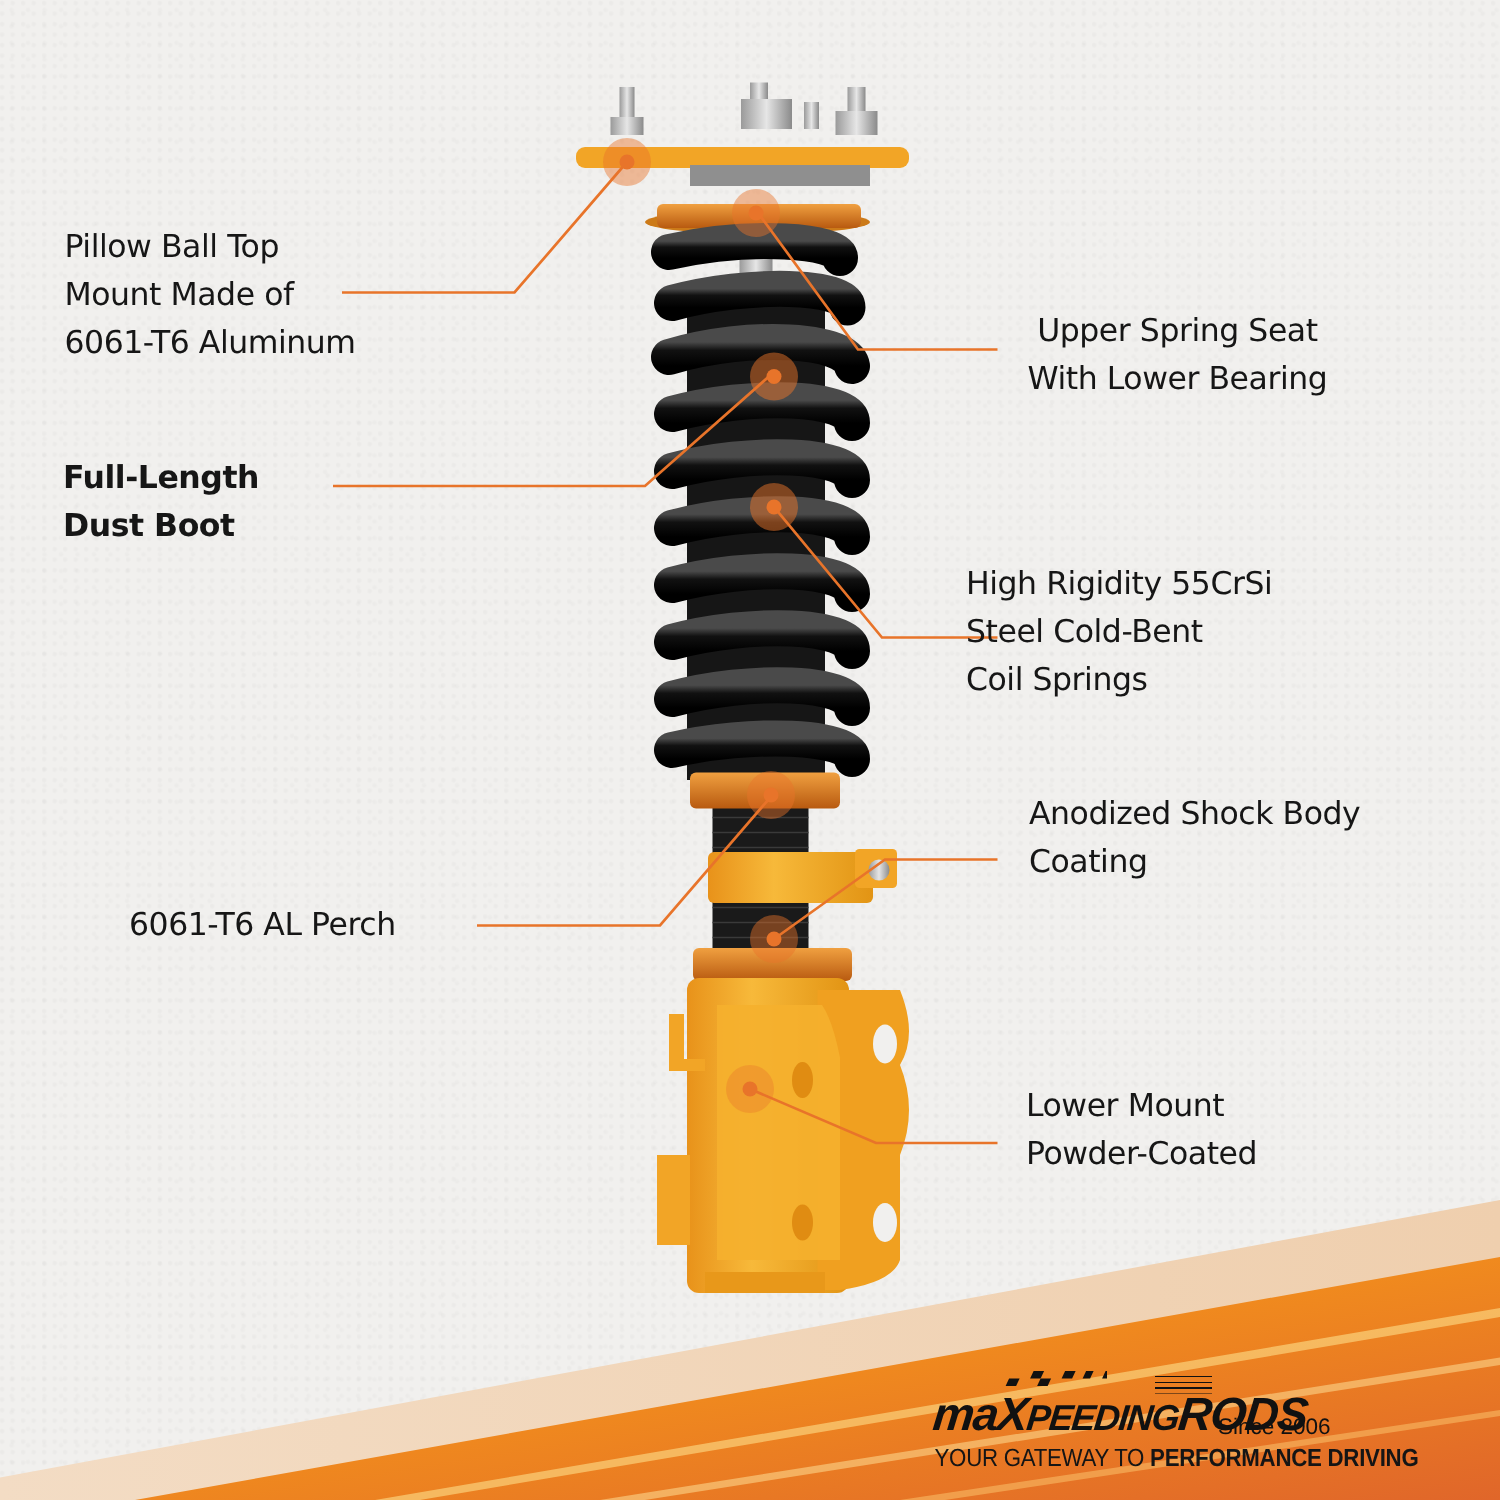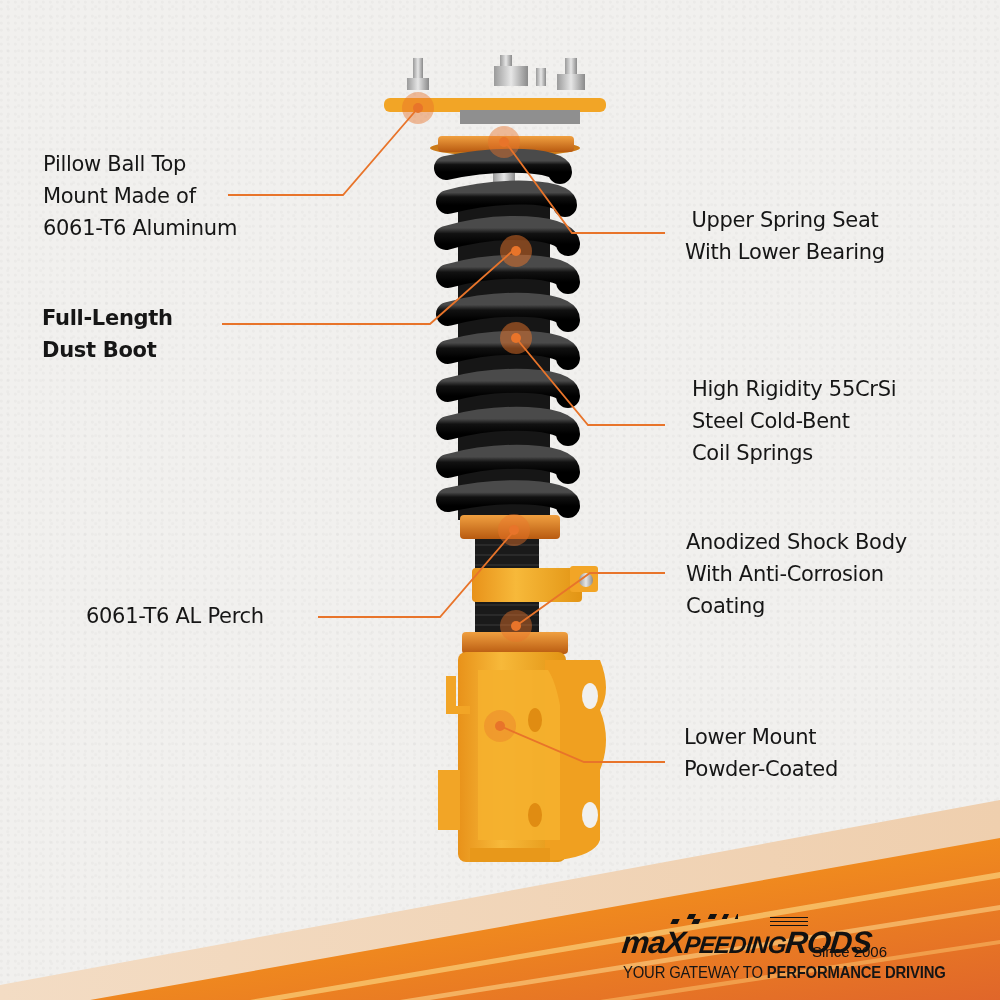--- a/index.html
+++ b/index.html
@@ -180,28 +180,27 @@
   <span>Dust Boot</span>
 </div>
 <div class="label" style="left:86px;top:600px;">
   <span>6061-T6 AL Perch</span>
 </div>
 
 <div class="label" style="left:685px;top:204px;text-align:center;">
   <span>Upper Spring Seat</span>
   <span>With Lower Bearing</span>
 </div>
-<div class="label" style="left:692px;top:373px;">
+<div class="label" style="left:644px;top:373px;">
   <span>High Rigidity 55CrSi</span>
   <span>Steel Cold-Bent</span>
   <span>Coil Springs</span>
 </div>
 <div class="label" style="left:686px;top:526px;">
   <span>Anodized Shock Body</span>
-  <span>With Anti-Corrosion</span>
   <span>Coating</span>
 </div>
 <div class="label" style="left:684px;top:721px;">
   <span>Lower Mount</span>
   <span>Powder-Coated</span>
 </div>
 
 <div>
   <svg style="position:absolute;left:668px;top:912px;" width="70" height="14" viewBox="0 0 70 14">
     <g fill="#111" transform="skewX(-25)">

